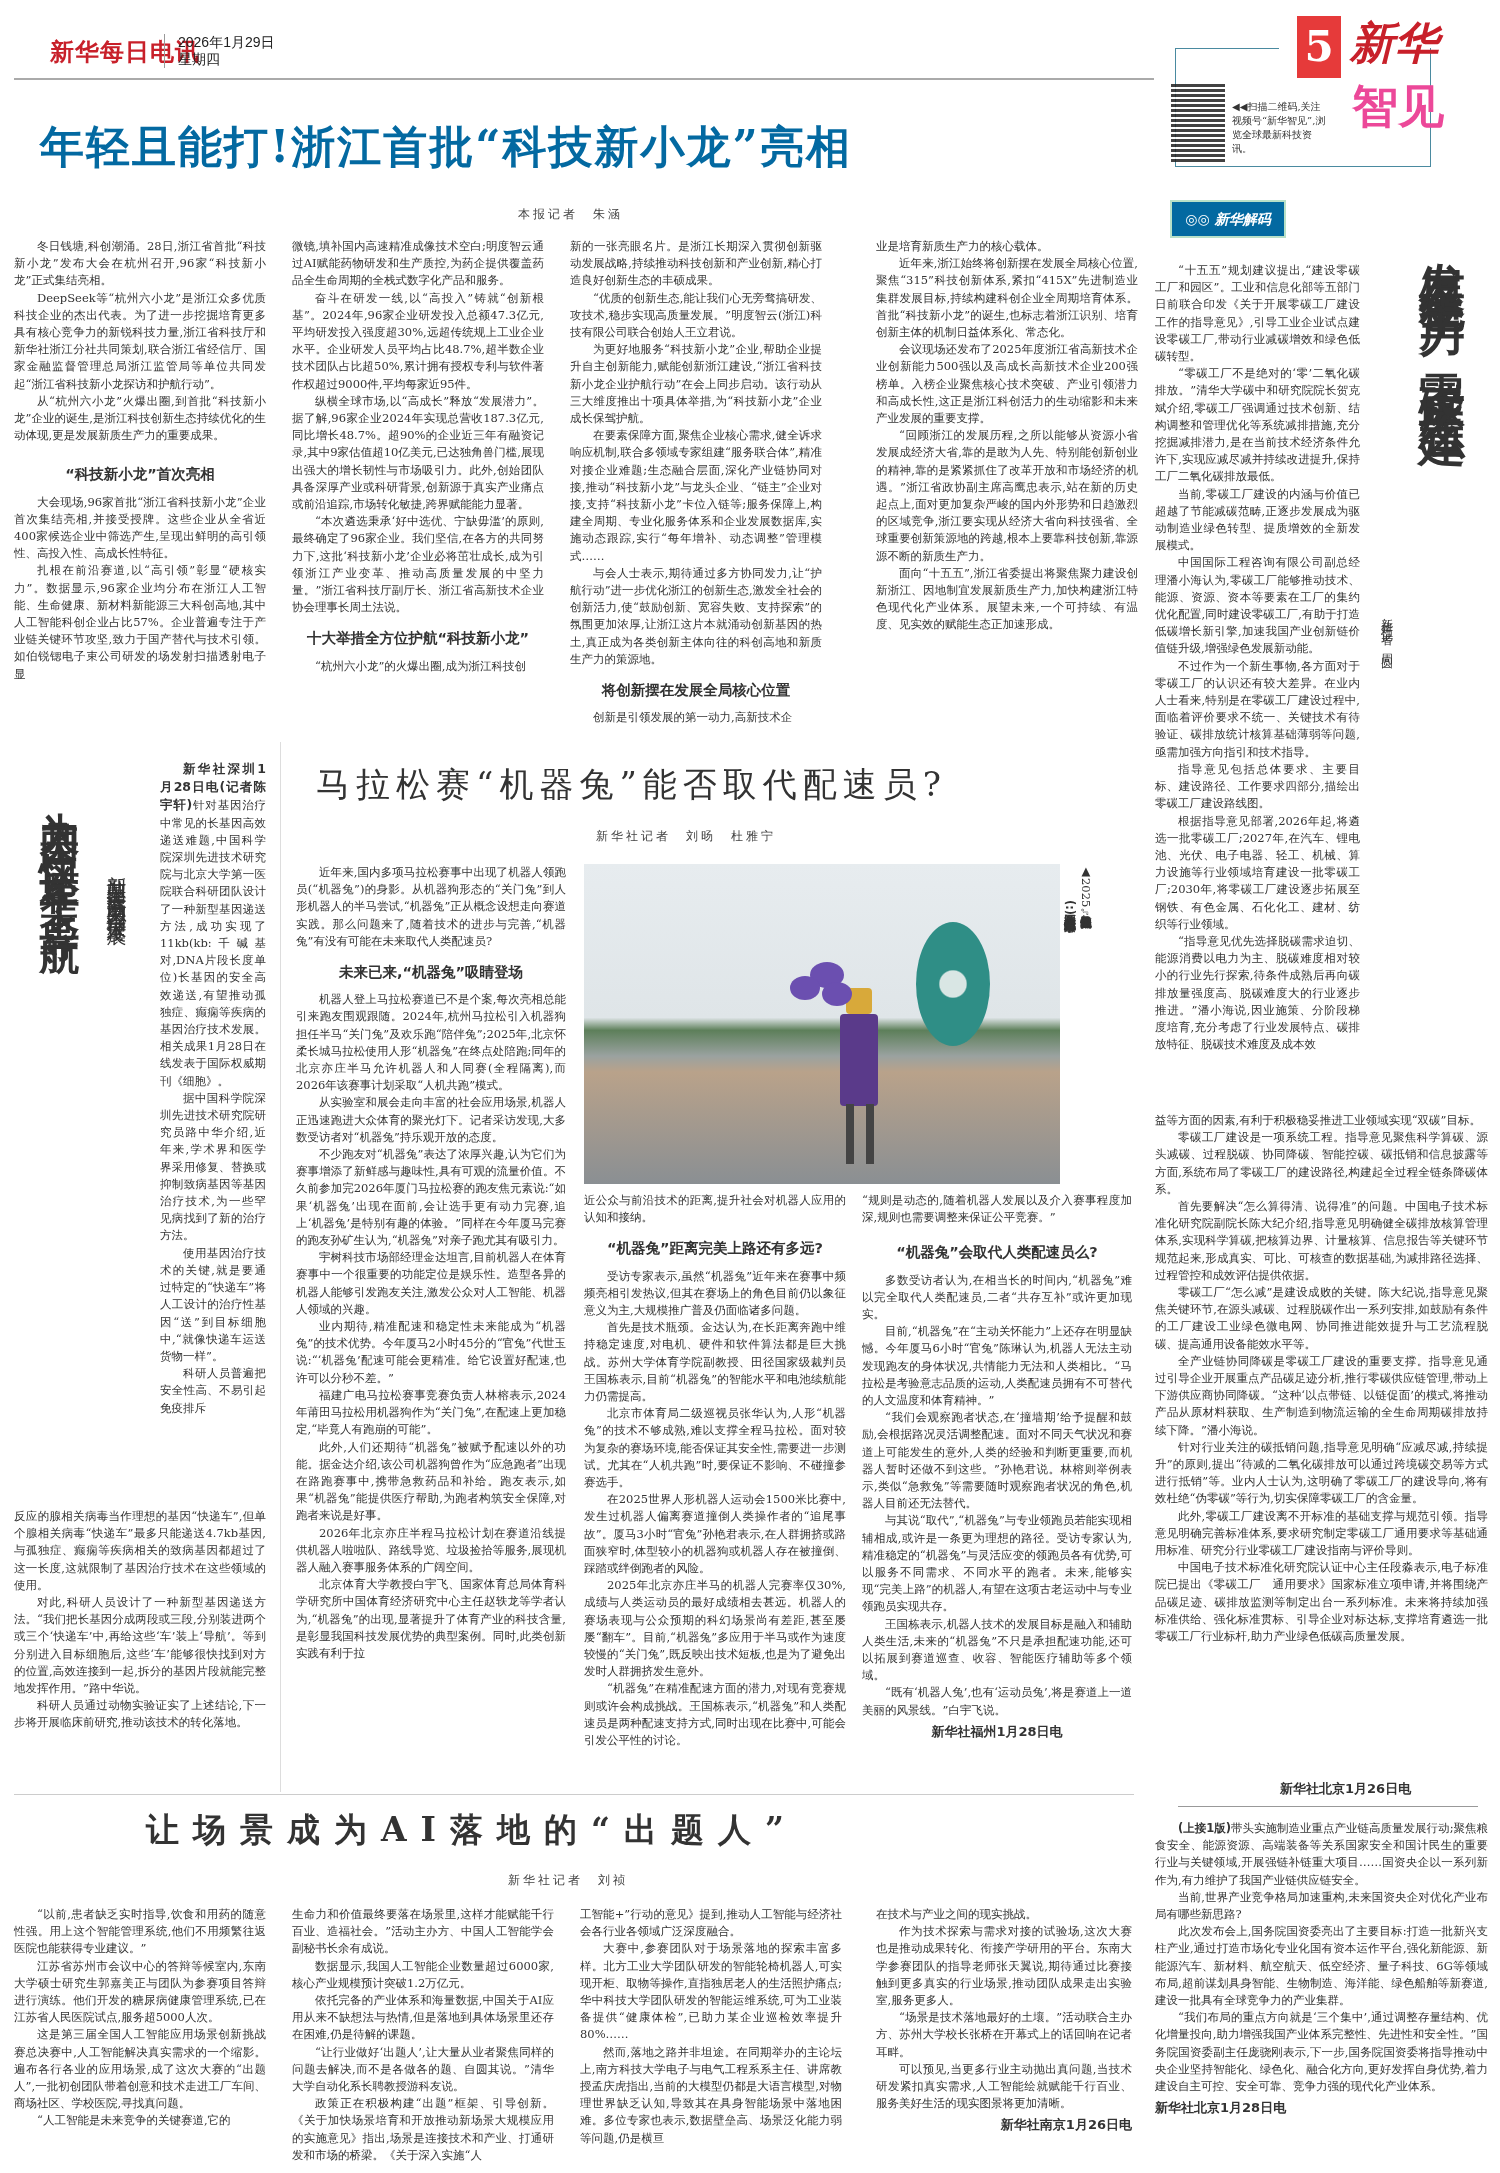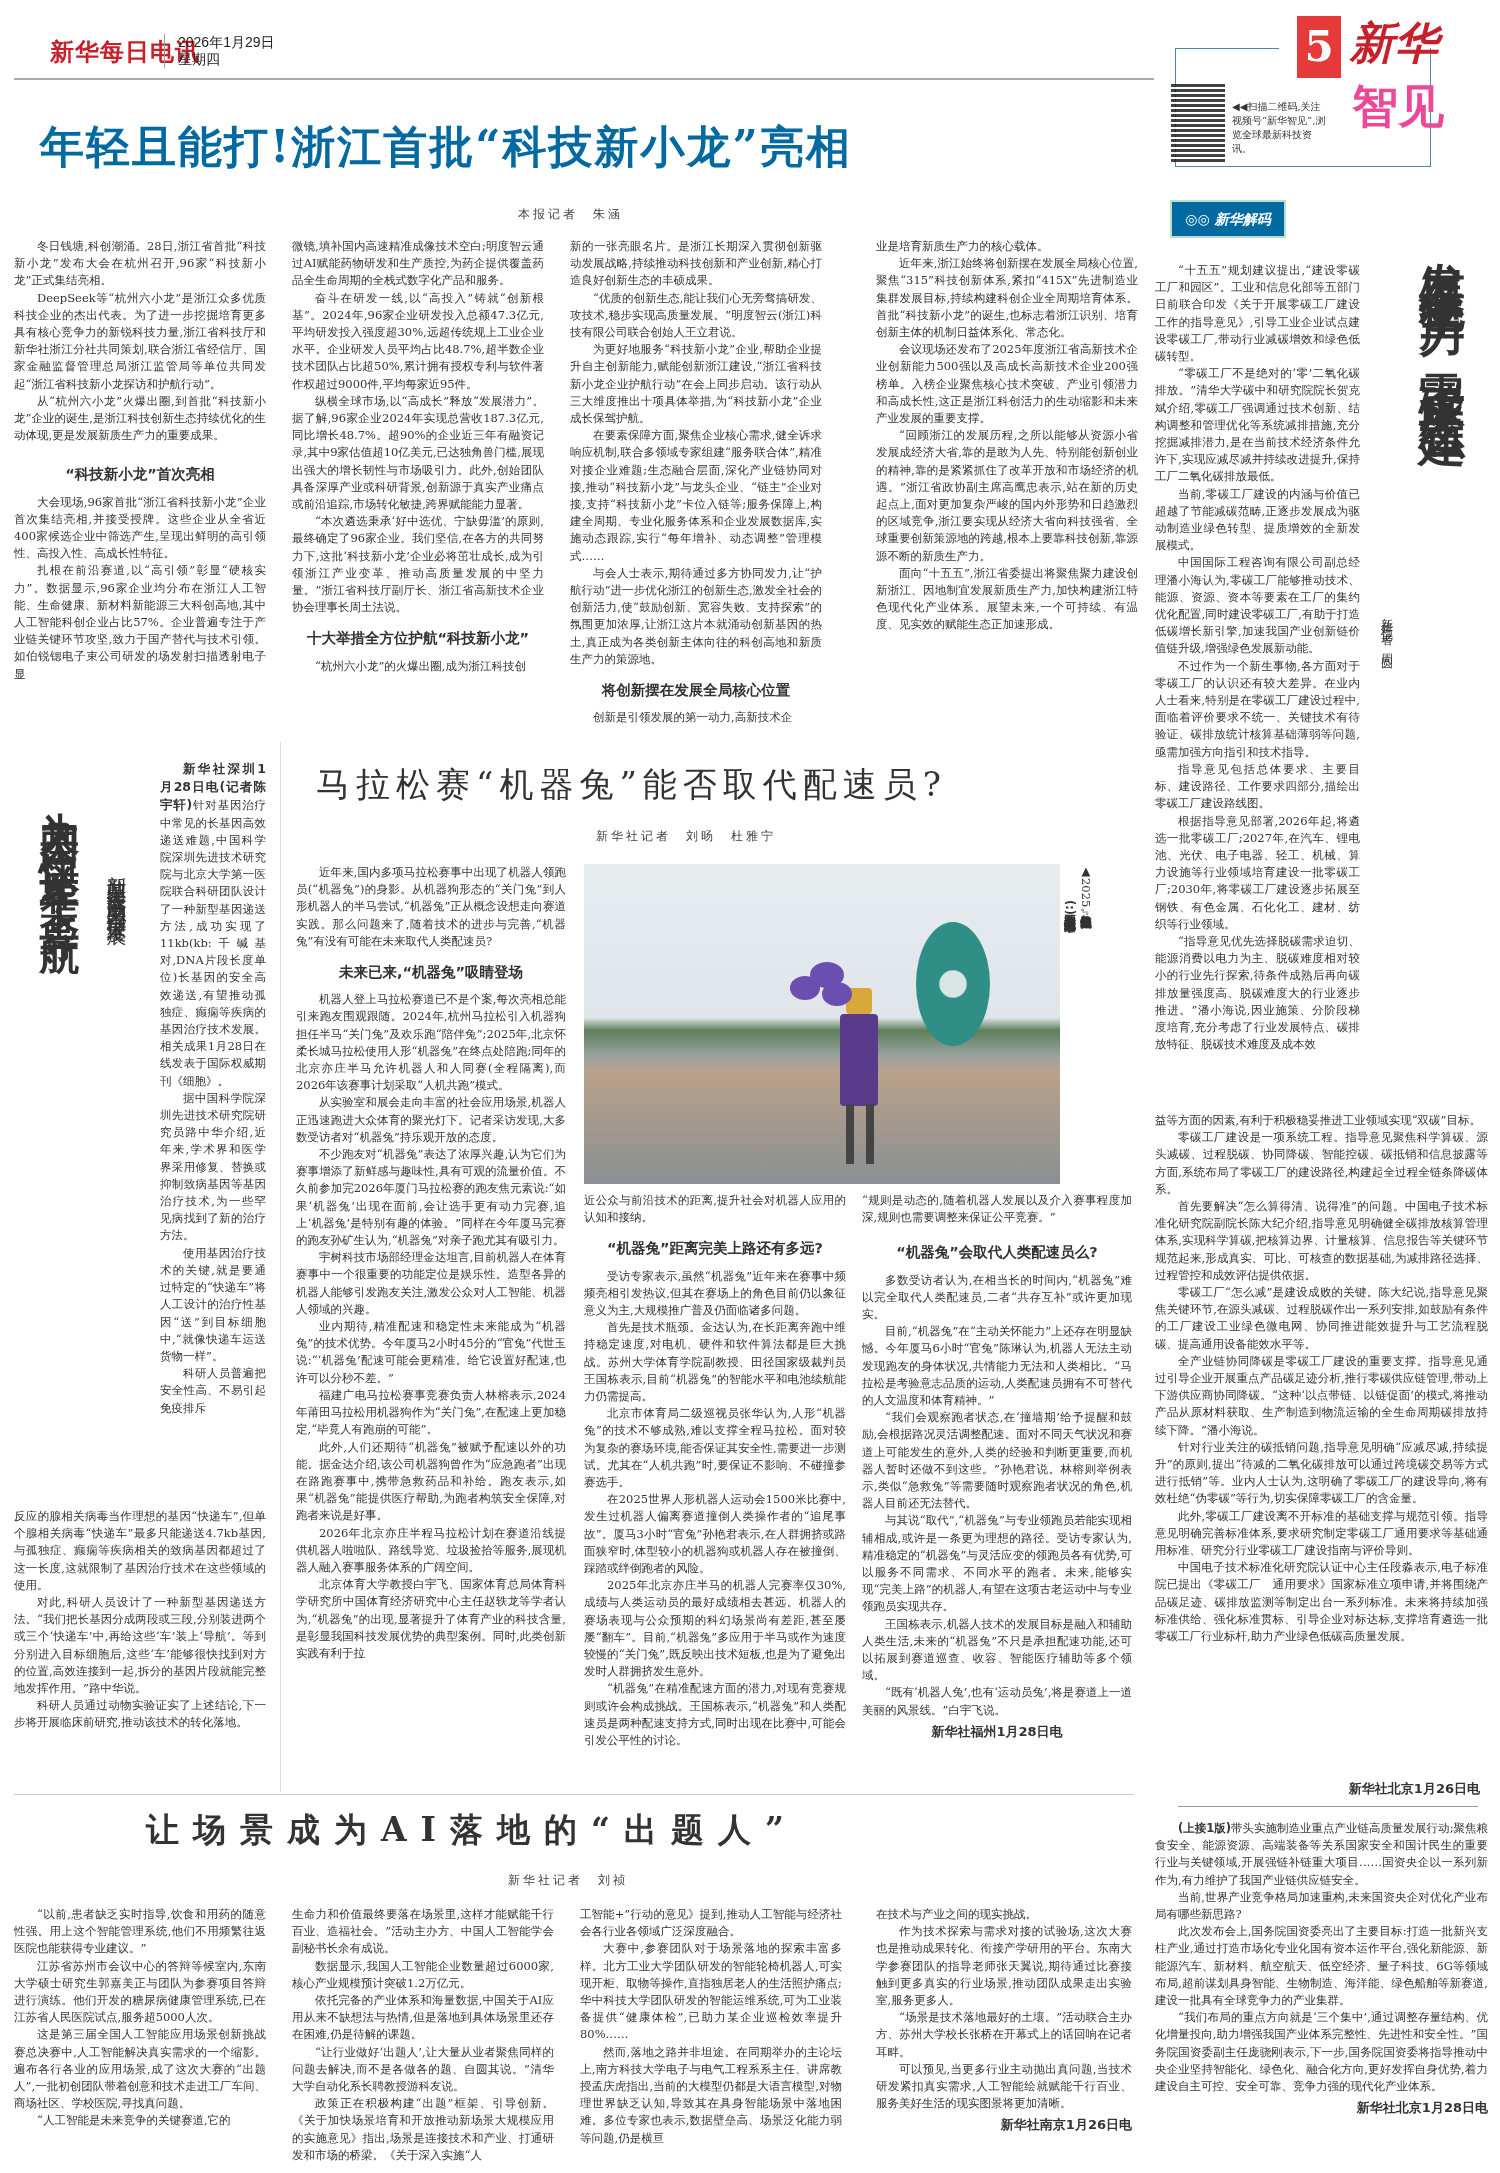--- a/index.html
+++ b/index.html
@@ -7,21 +7,21 @@
   .abs{position:absolute;}
   .masthead-logo{left:50px;top:36px;font-family:"DejaVu Serif",serif;font-size:24px;color:#c8202a;font-weight:bold;letter-spacing:1px;}
   .masthead-sep{left:164px;top:34px;width:1px;height:34px;background:#999;}
   .masthead-date{left:178px;top:34px;font-family:"Liberation Sans",sans-serif;font-size:14px;color:#222;line-height:17px;}
   .rule-top{left:14px;top:78px;width:1140px;height:2px;background:#aaa;}
   .headline-main{left:40px;top:118px;width:1120px;font-size:44px;font-weight:bold;color:#0369a1;letter-spacing:2px;font-family:"DejaVu Serif",serif;}
   .byline{font-size:12px;color:#444;letter-spacing:3px;}
   .col{font-size:11.5px;line-height:17.2px;text-align:justify;color:#333;}
   .col p{margin:0;text-indent:2em;}
   .subhead{font-family:"DejaVu Sans",sans-serif;font-weight:bold;font-size:14.5px;text-align:center;color:#333;margin:14px 0 10px;}
-  .dateline{font-family:"DejaVu Sans",sans-serif;font-weight:bold;font-size:13px;color:#333;text-align:right;}
+  .dateline{font-family:"DejaVu Sans",sans-serif;font-weight:bold;font-size:13px;color:#333;text-align:left;}
   .brand-box{left:1175px;top:48px;width:254px;height:118px;border:1px solid #4a8aa0;border-top:none;}
   .brand-box-top{left:1175px;top:48px;width:104px;height:1px;background:#4a8aa0;}
   .page-num{left:1297px;top:16px;width:44px;height:62px;background:#e63a3a;color:#fff;font-family:"DejaVu Serif",serif;font-weight:bold;font-size:42px;text-align:center;line-height:62px;}
   .brand-xh{left:1350px;top:14px;font-size:44px;color:#c8202a;font-weight:bold;font-style:italic;}
   .brand-zj{left:1352px;top:76px;font-size:46px;color:#ec4899;font-weight:bold;font-family:"DejaVu Sans",sans-serif;}
   .qr{left:1171px;top:84px;width:54px;height:78px;background:
      repeating-linear-gradient(0deg,#222 0 3px,#fff 3px 5px),#222;opacity:.85;}
   .qr-text{left:1232px;top:100px;width:98px;font-size:10px;line-height:14px;color:#333;}
   .jiema-badge{left:1170px;top:200px;width:112px;height:34px;background:#0369a1;border:2px solid #b8e0c8;color:#fff;font-family:"DejaVu Sans",sans-serif;font-weight:bold;font-style:italic;font-size:14px;line-height:34px;text-align:center;}
   .vtitle{writing-mode:vertical-rl;font-weight:bold;color:#333;}

